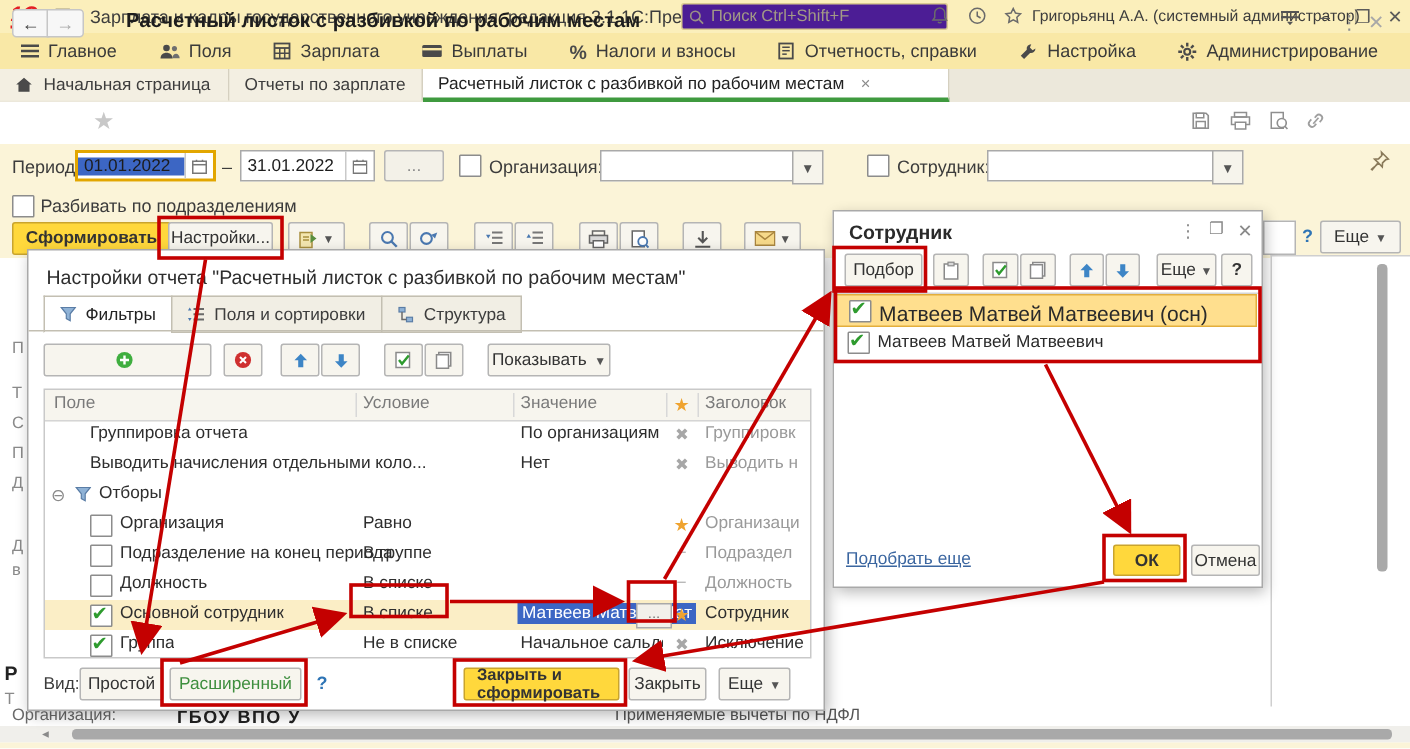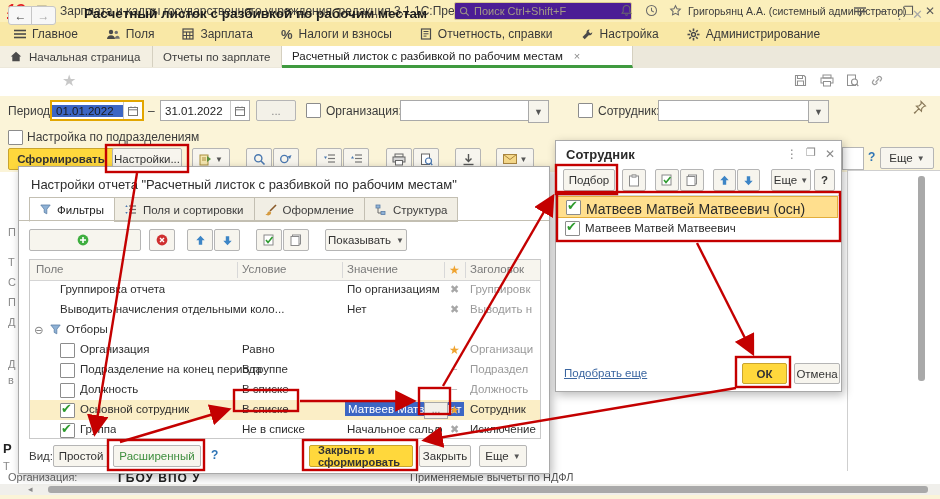--- a/index.html
+++ b/index.html
@@ -133,20 +133,27 @@
       <svg class="ic" width="12" height="12" viewBox="0 0 12 12">
           <rect x="1" y="1" width="10" height="10" fill="none" stroke="#4a4a4a" stroke-width="1.2"></rect>
           <line x1="1" y1="4" x2="11" y2="4" stroke="#4a4a4a" stroke-width="1.2"></line>
           <line x1="4.5" y1="4" x2="4.5" y2="11" stroke="#4a4a4a" stroke-width="1"></line>
           <line x1="7.8" y1="4" x2="7.8" y2="11" stroke="#4a4a4a" stroke-width="1"></line>
           <line x1="1" y1="7.5" x2="11" y2="7.5" stroke="#4a4a4a" stroke-width="1"></line>
         </svg>
       <span>Зарплата</span>
     </div>
     <div class="mitem">
+      <svg class="ic" width="14" height="10" viewBox="0 0 14 10">
+          <rect x="0.5" y="1" width="13" height="8" rx="1" fill="#4a4a4a"></rect>
+          <rect x="0.5" y="3" width="13" height="1.6" fill="#fbe9a6"></rect>
+        </svg>
+      <span>Выплаты</span>
+    </div>
+    <div class="mitem">
       <span style="font-weight:bold;color:#4a4a4a;font-size:13px">%</span>
       <span>Налоги и взносы</span>
     </div>
     <div class="mitem">
       <svg class="ic" width="12" height="12" viewBox="0 0 12 12">
           <rect x="1.5" y="1" width="9" height="10" fill="none" stroke="#4a4a4a" stroke-width="1.2"></rect>
           <line x1="3.5" y1="3.5" x2="8.5" y2="3.5" stroke="#4a4a4a" stroke-width="1"></line>
           <line x1="3.5" y1="5.8" x2="8.5" y2="5.8" stroke="#4a4a4a" stroke-width="1"></line>
           <line x1="3.5" y1="8.1" x2="6.5" y2="8.1" stroke="#4a4a4a" stroke-width="1"></line>
         </svg>
@@ -264,21 +271,21 @@
   <div class="abs flabel" style="left:598px">Сотрудник:</div>
   <div class="abs combo" style="left:658px;width:150px">
       <span class="combodrop">▼</span>
     </div>
   <div class="abs" style="left:912px;top:100px">
     <svg class="ic" width="15" height="15" viewBox="0 0 15 15">
         <path d="M9 1.5l4.5 4.5-1.6.4-2.2 2.2-.2 2.6-2.7-2.7-4 4.7-.4-.4 4.7-4-2.7-2.7 2.6-.2 2.2-2.2z" fill="none" stroke="#8a7a5a" stroke-width="1.1"></path>
       </svg>
   </div>
   <div class="abs cb" style="left:8px;top:130px"></div>
-  <div class="abs flabel" style="left:27px;top:130px">Настройка по подразделениям</div>
+  <div class="abs flabel" style="left:27px;top:130px">Разбивать по подразделениям</div>
 
   <div class="abs btn yellow" style="left:8px;top:148px;width:106px">Сформировать</div>
   <div class="abs btn" style="left:112px;top:148px;width:70px">Настройки...</div>
   <div class="abs btn ico" style="left:192px;top:148px;width:38px">
     <svg class="ic" width="13" height="13" viewBox="0 0 13 13">
         <rect x="1" y="2" width="8" height="10" fill="#f4e6b0" stroke="#a98f3f" stroke-width="1"></rect>
         <line x1="3" y1="5" x2="7" y2="5" stroke="#a98f3f"></line>
         <line x1="3" y1="7" x2="7" y2="7" stroke="#a98f3f"></line>
         <path d="M8 3l4 3-4 3z" fill="#5a8f3f"></path>
       </svg>
@@ -388,27 +395,20 @@
         <svg class="ic" width="12" height="11" viewBox="0 0 12 11">
             <g stroke="#6a6a6a" stroke-width="1.2">
               <line x1="4" y1="2" x2="11" y2="2"></line>
               <line x1="4" y1="5.5" x2="11" y2="5.5"></line>
               <line x1="4" y1="9" x2="11" y2="9"></line>
             </g>
             <path d="M1.5 1l1.2 2H0.3z" fill="#4a78b0"></path>
             <path d="M0.3 8h2.4L1.5 10z" fill="#4a78b0"></path>
           </svg>
         <span>Поля и сортировки</span>
-      </div>
-      <div class="dtab">
-        <svg class="ic" width="12" height="12" viewBox="0 0 12 12">
-            <path d="M11 1L5 7" stroke="#8a5a2a" stroke-width="1.6"></path>
-            <path d="M4.8 7.2c-1.4 0-2.6 1.2-2.6 2.6-.8.6-1.6.6-1.6.6s1.2 1 2.8 1 2.8-1.4 2.8-2.8z" fill="#d59a3f"></path>
-          </svg>
-        <span>Оформление</span>
       </div>
       <div class="dtab">
         <svg class="ic" width="12" height="12" viewBox="0 0 12 12">
             <rect x="1" y="1" width="4" height="3" fill="#8fb2d6" stroke="#5a7da6" stroke-width="0.8"></rect>
             <rect x="6" y="7.5" width="4" height="3" fill="#8fb2d6" stroke="#5a7da6" stroke-width="0.8"></rect>
             <path d="M3 4v5h3" fill="none" stroke="#6a6a6a" stroke-width="1"></path>
           </svg>
         <span>Структура</span>
       </div>
     </div>

